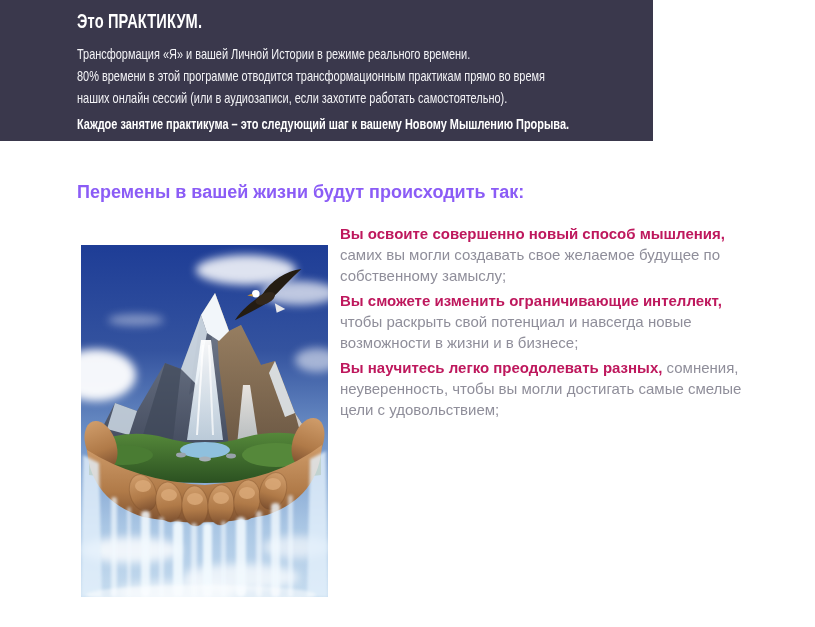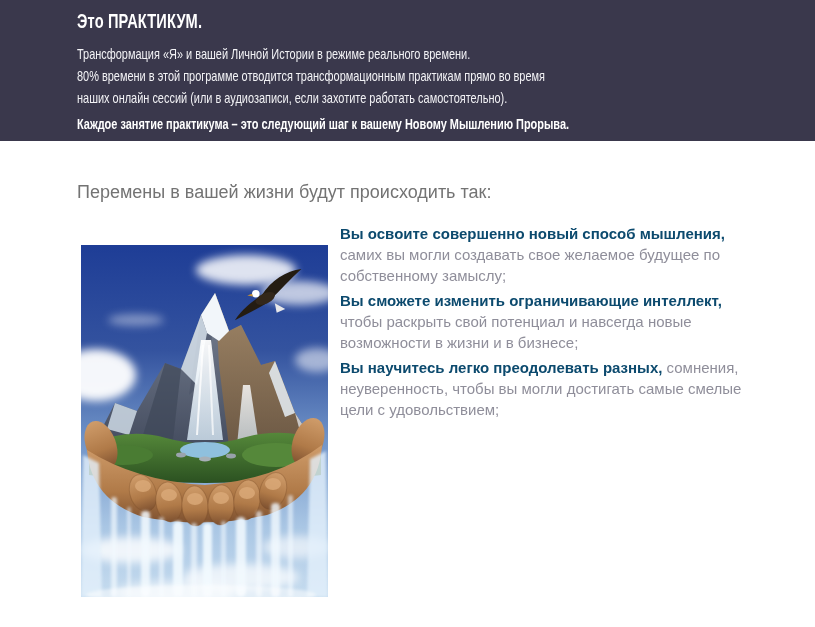--- a/index.html
+++ b/index.html
@@ -7,21 +7,21 @@
   body {
     font-family:"Liberation Sans","DejaVu Sans",sans-serif;
     background:#ffffff;
     position:relative;
     overflow:hidden;
   }
 
   
   .hero {
     position:absolute; left:0; top:0;
-    width:815px; height:141px;
+    width:653px; height:141px;
     background:#3a384c;
   }
   .hero-inner {
     position:absolute; left:77px; top:9px; width:700px;
     transform:scaleX(0.73); transform-origin:0 0;  
     color:#ffffff;
   }
   .hero-title {
     font-size:20px; line-height:24px; font-weight:bold;
     letter-spacing:.2px; margin-bottom:10px; color:#ffffff;
@@ -29,38 +29,38 @@
   .hero-lines { margin-bottom:4px; }
   .hero-line { font-size:15px; line-height:22px; color:#f3f3f6; white-space:nowrap; }
   .hero-emphasis {
     font-size:15px; line-height:22px; font-weight:bold;
     color:#ffffff; white-space:nowrap;
   }
 
   
   .section-heading {
     position:absolute; left:77px; top:180px;
-    font-size:18px; line-height:24px; font-weight:normal;
-    color:#737373;
+    font-size:18px; line-height:24px; font-weight:bold;
+    color:#8b5cf6;
   }
   .figure {
     position:absolute; left:81px; top:245px;
     width:247px; height:352px; overflow:hidden;
   }
   .figure svg { display:block; width:247px; height:352px; }
 
   .benefits {
     position:absolute; left:340px; top:223px; width:424px;
   }
   .benefit {
     font-size:15px; line-height:21px;
     margin:0 0 4px 0;
     color:#8f8e9a;
   }
-  .benefit strong { color:#0c4a6e; font-weight:bold; }
+  .benefit strong { color:#be185d; font-weight:bold; }
 </style>
 </head>
 <body>
 
 <header class="hero">
   <div class="hero-inner">
     <h1 class="hero-title">Это ПРАКТИКУМ.</h1>
     <div class="hero-lines">
       <div class="hero-line">Трансформация «Я» и вашей Личной Истории в режиме реального времени.</div>
       <div class="hero-line">80% времени в этой программе отводится трансформационным практикам прямо во время</div>

